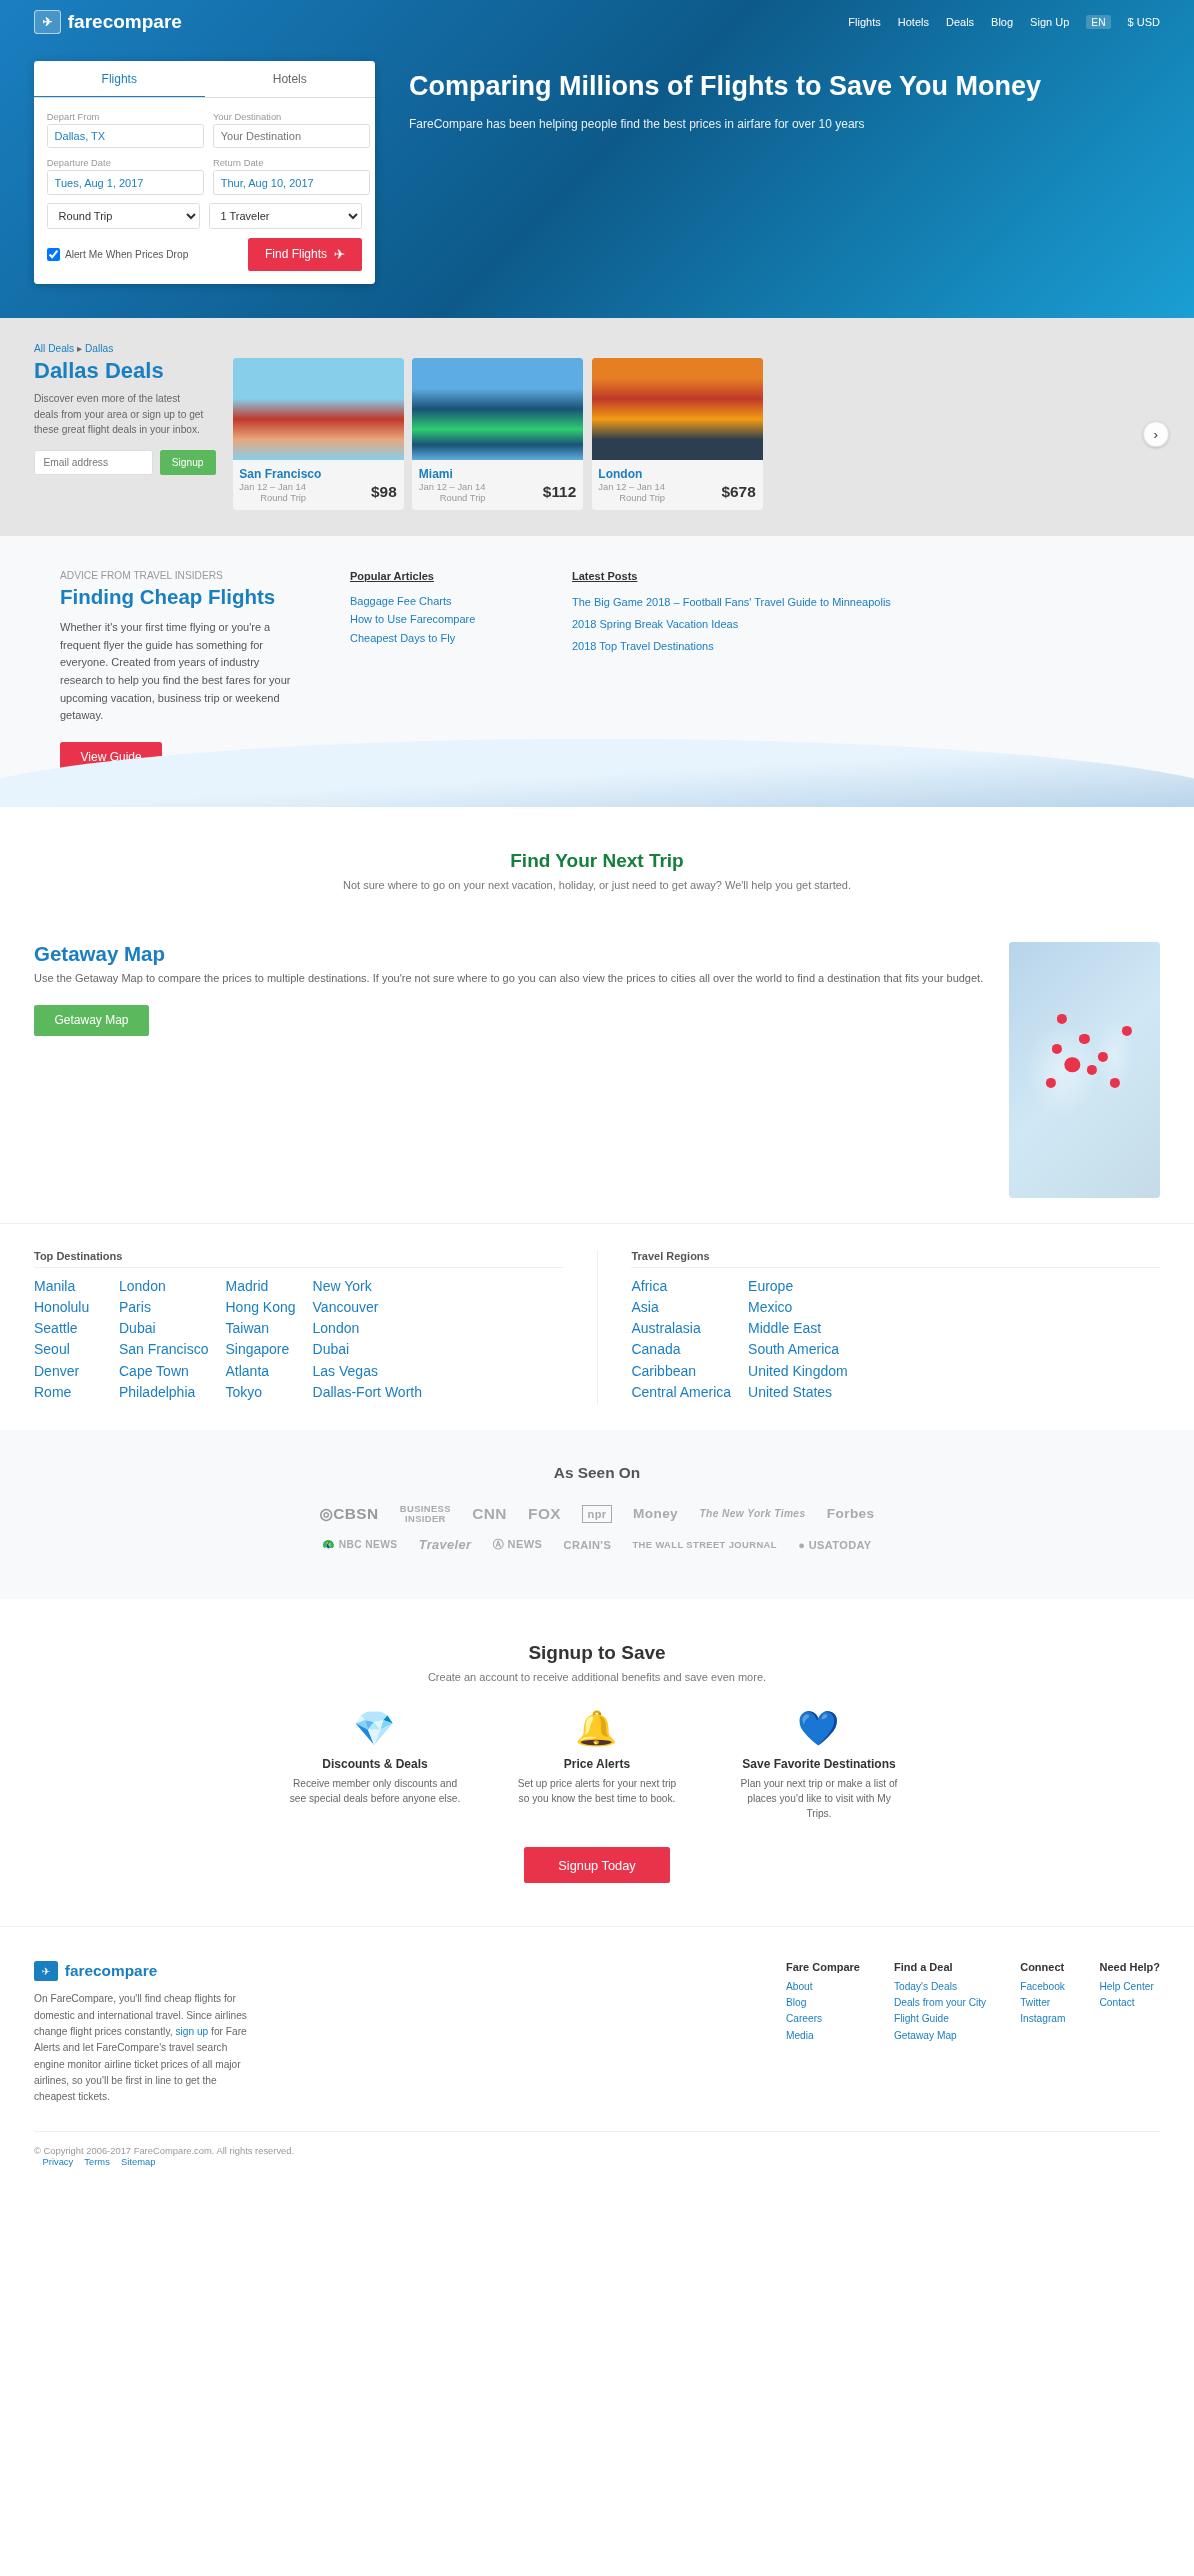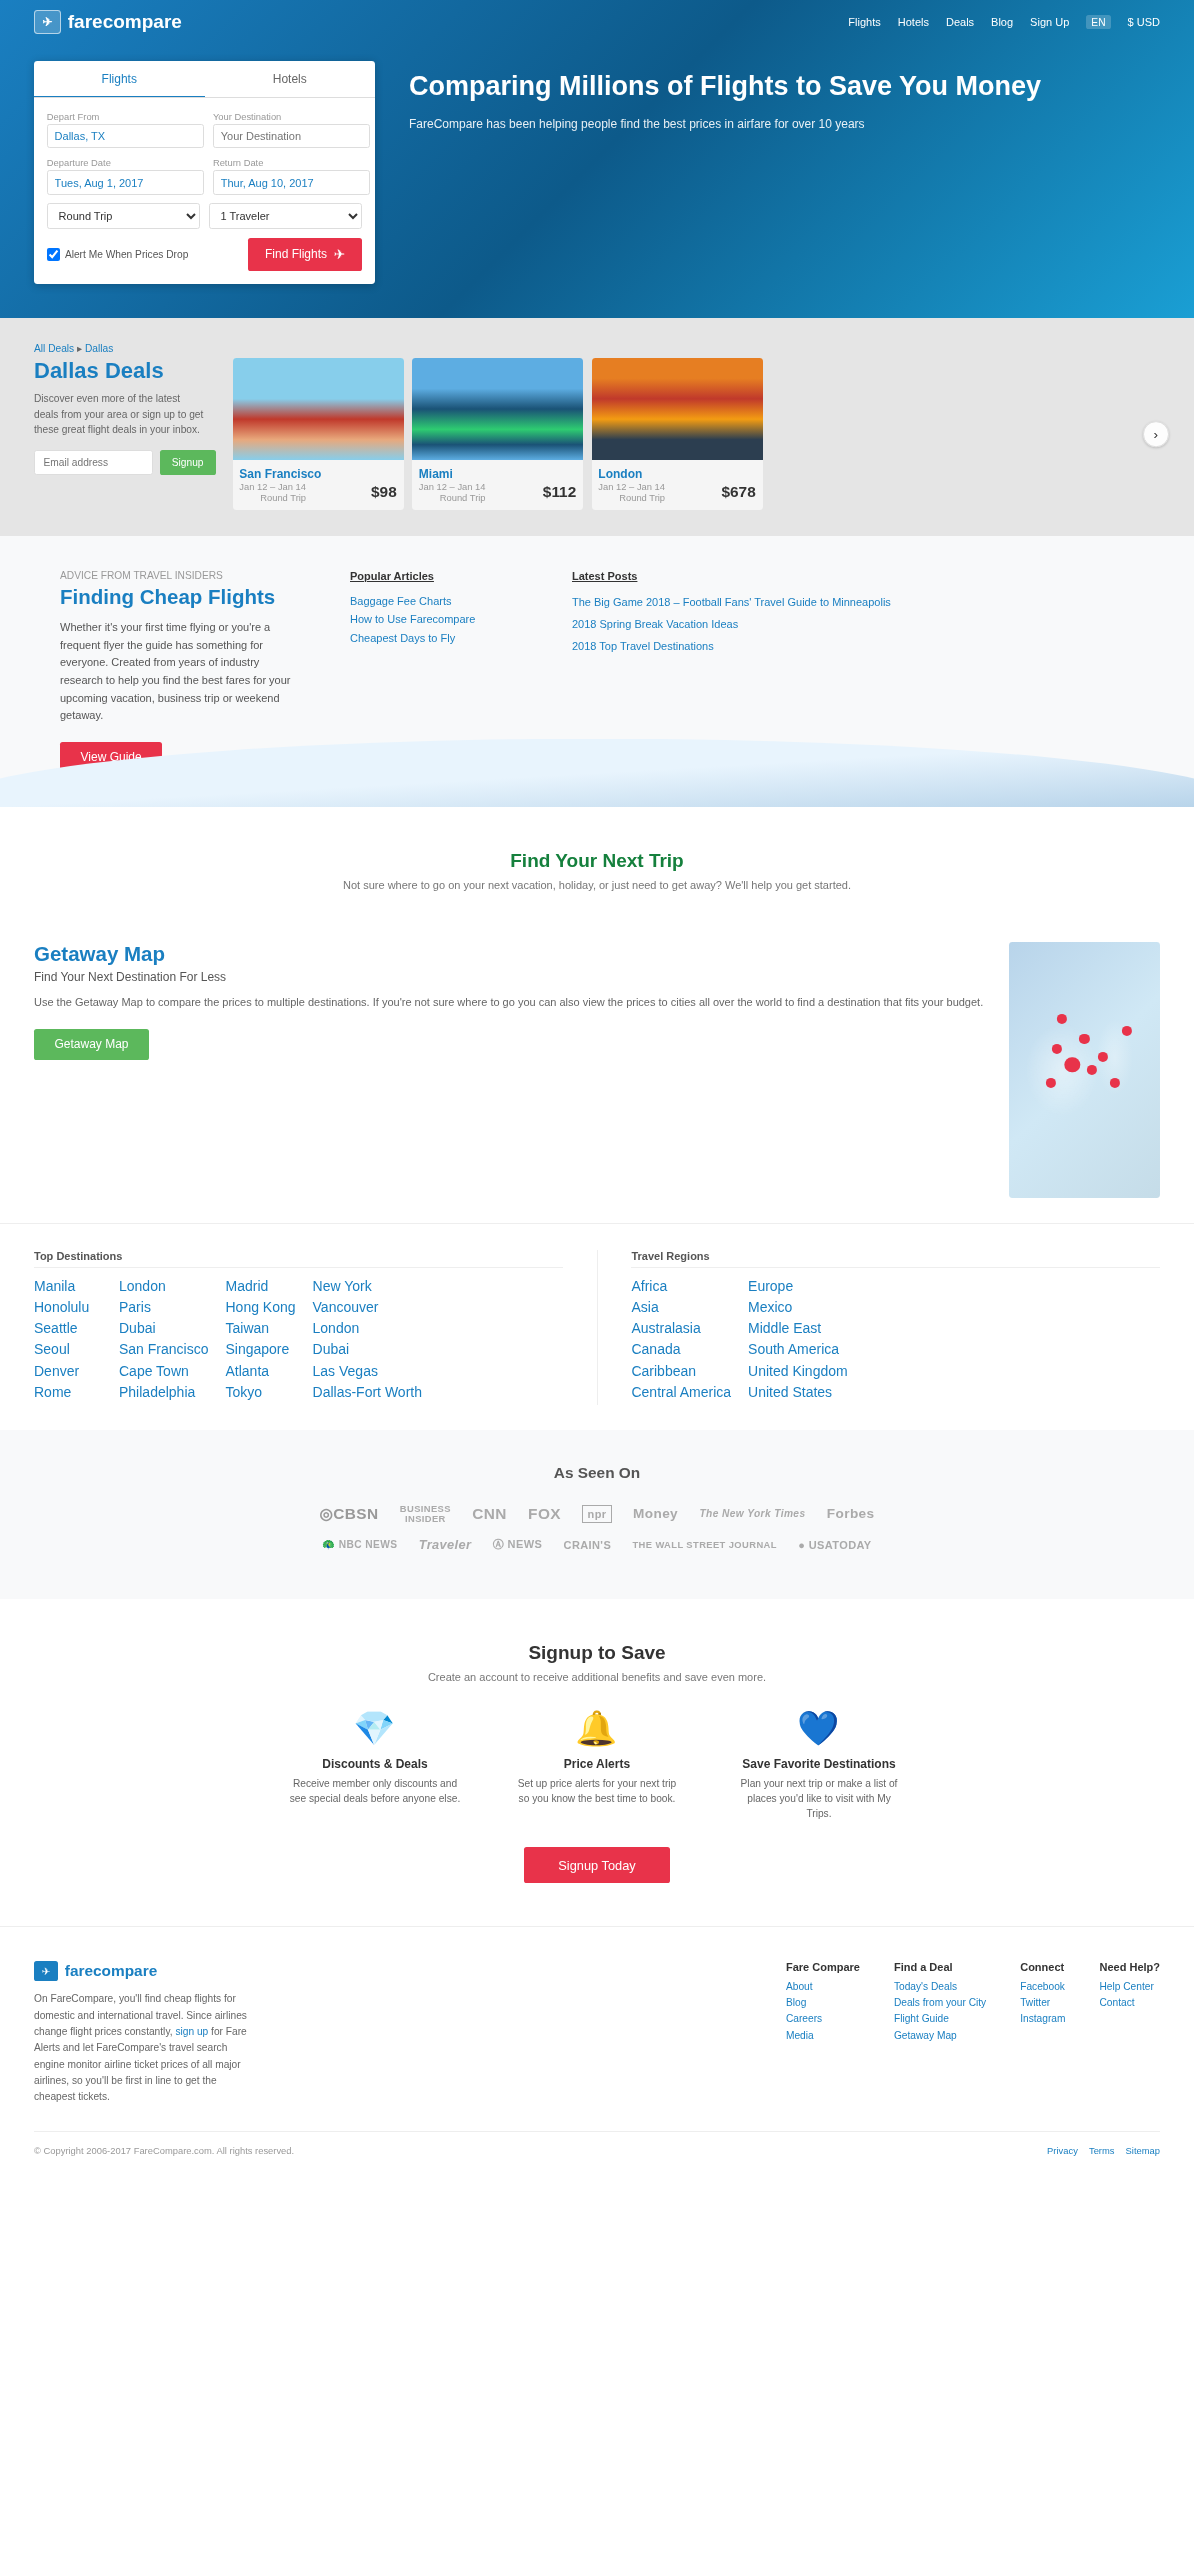--- a/index.html
+++ b/index.html
@@ -396,20 +396,21 @@
     .footer-cols { display: flex; gap: 34px; flex: 1; justify-content: flex-end; }
     .footer-col h4 { font-size: 11px; font-weight: bold; color: #333; margin-bottom: 8.5px; }
     .footer-col a { display: block; color: #1a7fc1; text-decoration: none; font-size: 10.2px; margin-bottom: 5.1px; }
     .footer-bottom {
       border-top: 0.9px solid #eee;
       padding-top: 12.8px;
       display: flex;
       justify-content: space-between;
       font-size: 9.4px;
       color: #999;
+      flex-direction: column;
     }
     .footer-bottom a { color: #1a7fc1; text-decoration: none; margin-left: 8.5px; }
   </style>
 </head>
 <body>
 
 <div class="hero">
   <nav class="top-nav">
     <div class="logo">
       <div class="logo-icon">✈</div>
@@ -578,21 +579,20 @@
 
 <div class="find-trip-section">
   <h2 class="find-trip-title">Find Your Next Trip</h2>
   <p class="find-trip-desc">Not sure where to go on your next vacation, holiday, or just need to get away? We'll help you get started.</p>
 </div>
 
 <div class="getaway-section">
   <div class="getaway-content">
     <div class="getaway-left">
       <h2 class="getaway-title">Getaway Map</h2>
-      <div class="getaway-subtitle">Find Your Next Destination For Less</div>
       <p class="getaway-desc">Use the Getaway Map to compare the prices to multiple destinations. If you're not sure where to go you can also view the prices to cities all over the world to find a destination that fits your budget.</p>
       <button class="getaway-btn">Getaway Map</button>
     </div>
     <div class="map-container">
       <div class="map-bg"></div>
 
       <div class="map-pin large" style="left:42%;top:48%;"></div>
       <div class="map-pin" style="left:32%;top:42%;"></div>
       <div class="map-pin" style="left:28%;top:55%;"></div>
       <div class="map-pin" style="left:50%;top:38%;"></div>

